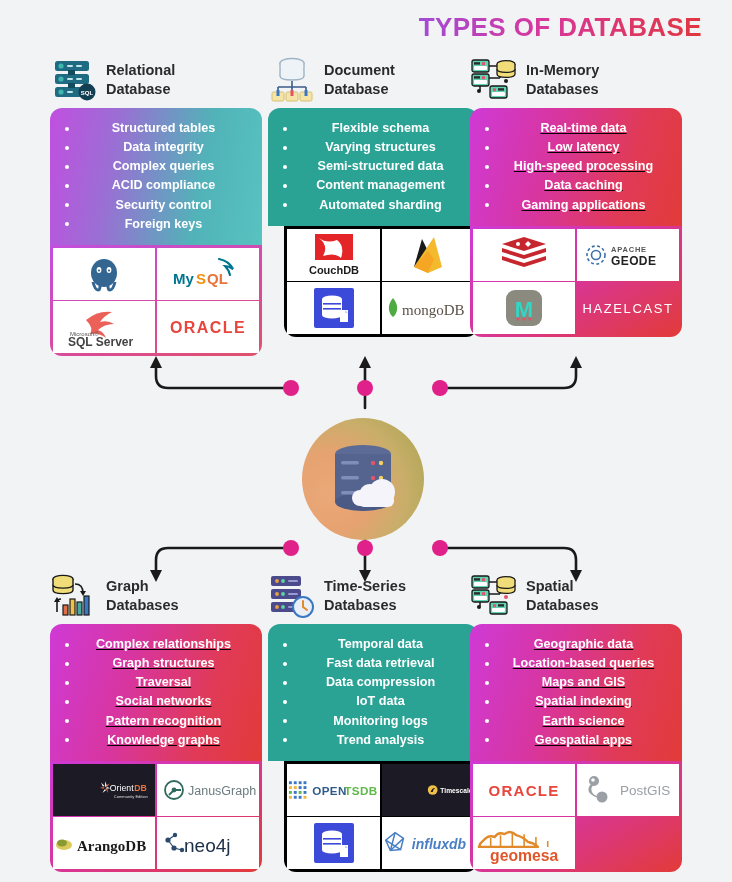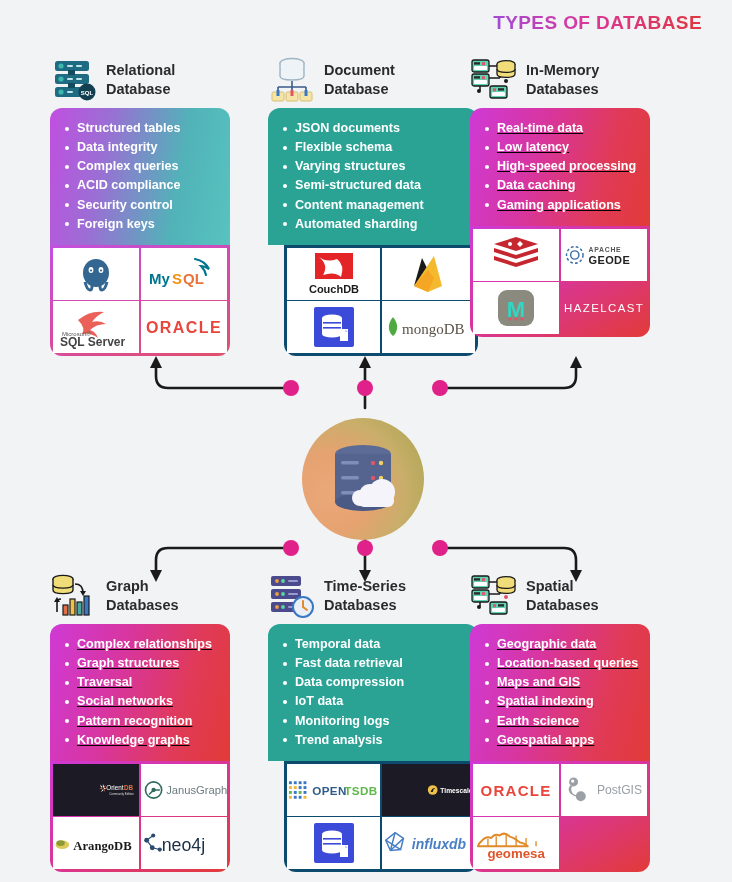--- a/index.html
+++ b/index.html
@@ -7,60 +7,60 @@
     width:732px;height:882px;
     background:#f2f3f5;
     font-family:"Liberation Sans", sans-serif;
     overflow:hidden;position:relative;
   }
   .page{position:relative;width:732px;height:882px;}
 
   
   .title{
     position:absolute; right:30px; top:12px;
-    font-size:19px; font-weight:bold; letter-spacing:.4px;
+    font-size:26px; font-weight:bold; letter-spacing:.4px;
     background:linear-gradient(90deg,#a24bd6 0%,#d9379a 45%,#e0373f 100%);
     -webkit-background-clip:text; background-clip:text;
     color:transparent; -webkit-text-fill-color:transparent;
     white-space:nowrap;
   }
 
   
-  .card{position:absolute;width:180px;}
+  .card{position:absolute;width:212px;}
   .card.mid{width:210px;}
   .head{display:flex;align-items:center;gap:8px;height:56px;}
   .head-ico{width:48px;height:48px;flex:0 0 48px;position:relative;}
   .head-txt{font-size:14.5px;font-weight:bold;color:#2b2b2b;line-height:1.28;}
 
   .bullets{
     border-radius:12px 12px 0 0;
     padding:11px 12px 11px 14px;
     box-sizing:border-box;
   }
-  .bullets ul{margin:0;padding:0;list-style:none;}
+  .bullets ul{margin:0;padding:0;list-style:none;text-align:center;}
   .bullets li{
     color:#fff;font-size:12.6px;font-weight:bold;line-height:1.52;
     position:relative;padding-left:13px;white-space:nowrap;
   }
   .bullets li:before{
     content:"";position:absolute;left:1px;top:7.5px;
     width:4px;height:4px;border-radius:50%;background:#fff;
   }
   .g-purple-teal{background:linear-gradient(100deg,#c14fe0 0%,#9a6fd4 30%,#51b3b8 70%,#58c3c0 100%);}
   .g-teal{background:#2aa395;}
   .g-magenta-red{background:linear-gradient(105deg,#cf3ad6 0%,#d8359e 38%,#e03a58 72%,#e23b38 100%);text-decoration:underline;}
 
   
   .logos{
     border-radius:0 0 12px 12px;
     padding:3px;box-sizing:border-box;
     display:grid;grid-template-columns:1fr 1fr;gap:0;
   }
   .lf-purple-teal{background:linear-gradient(160deg,#c14fe0 0%,#d64aa9 50%,#e0516a 100%);}
-  .lf-teal{background:#0c4a6e;margin-left:16px;}
+  .lf-teal{background:#000000;margin-left:16px;}
   .lf-magenta-red{background:linear-gradient(150deg,#cf3ad6 0%,#d8359e 45%,#e23b38 100%);}
 
   .cell{
     background:#fff;height:52px;
     display:flex;align-items:center;justify-content:center;
     box-sizing:border-box;position:relative;overflow:hidden;
   }
   .cell.dark{background:#1c1b25;padding-left:44px;}
   .cell.blank{background:transparent;}
   
@@ -244,21 +244,20 @@
           </g>
         </svg>
       </div>
       <div class="head-txt">
         <div>Document</div>
         <div>Database</div>
       </div>
     </div>
     <div class="bullets g-teal">
       <ul>
-        <li>JSON documents</li>
         <li>Flexible schema</li>
         <li>Varying structures</li>
         <li>Semi-structured data</li>
         <li>Content management</li>
         <li>Automated sharding</li>
       </ul>
     </div>
     <div class="logos lf-teal">
       <div class="cell">
         <svg width="70" height="46" viewBox="0 0 70 46">

